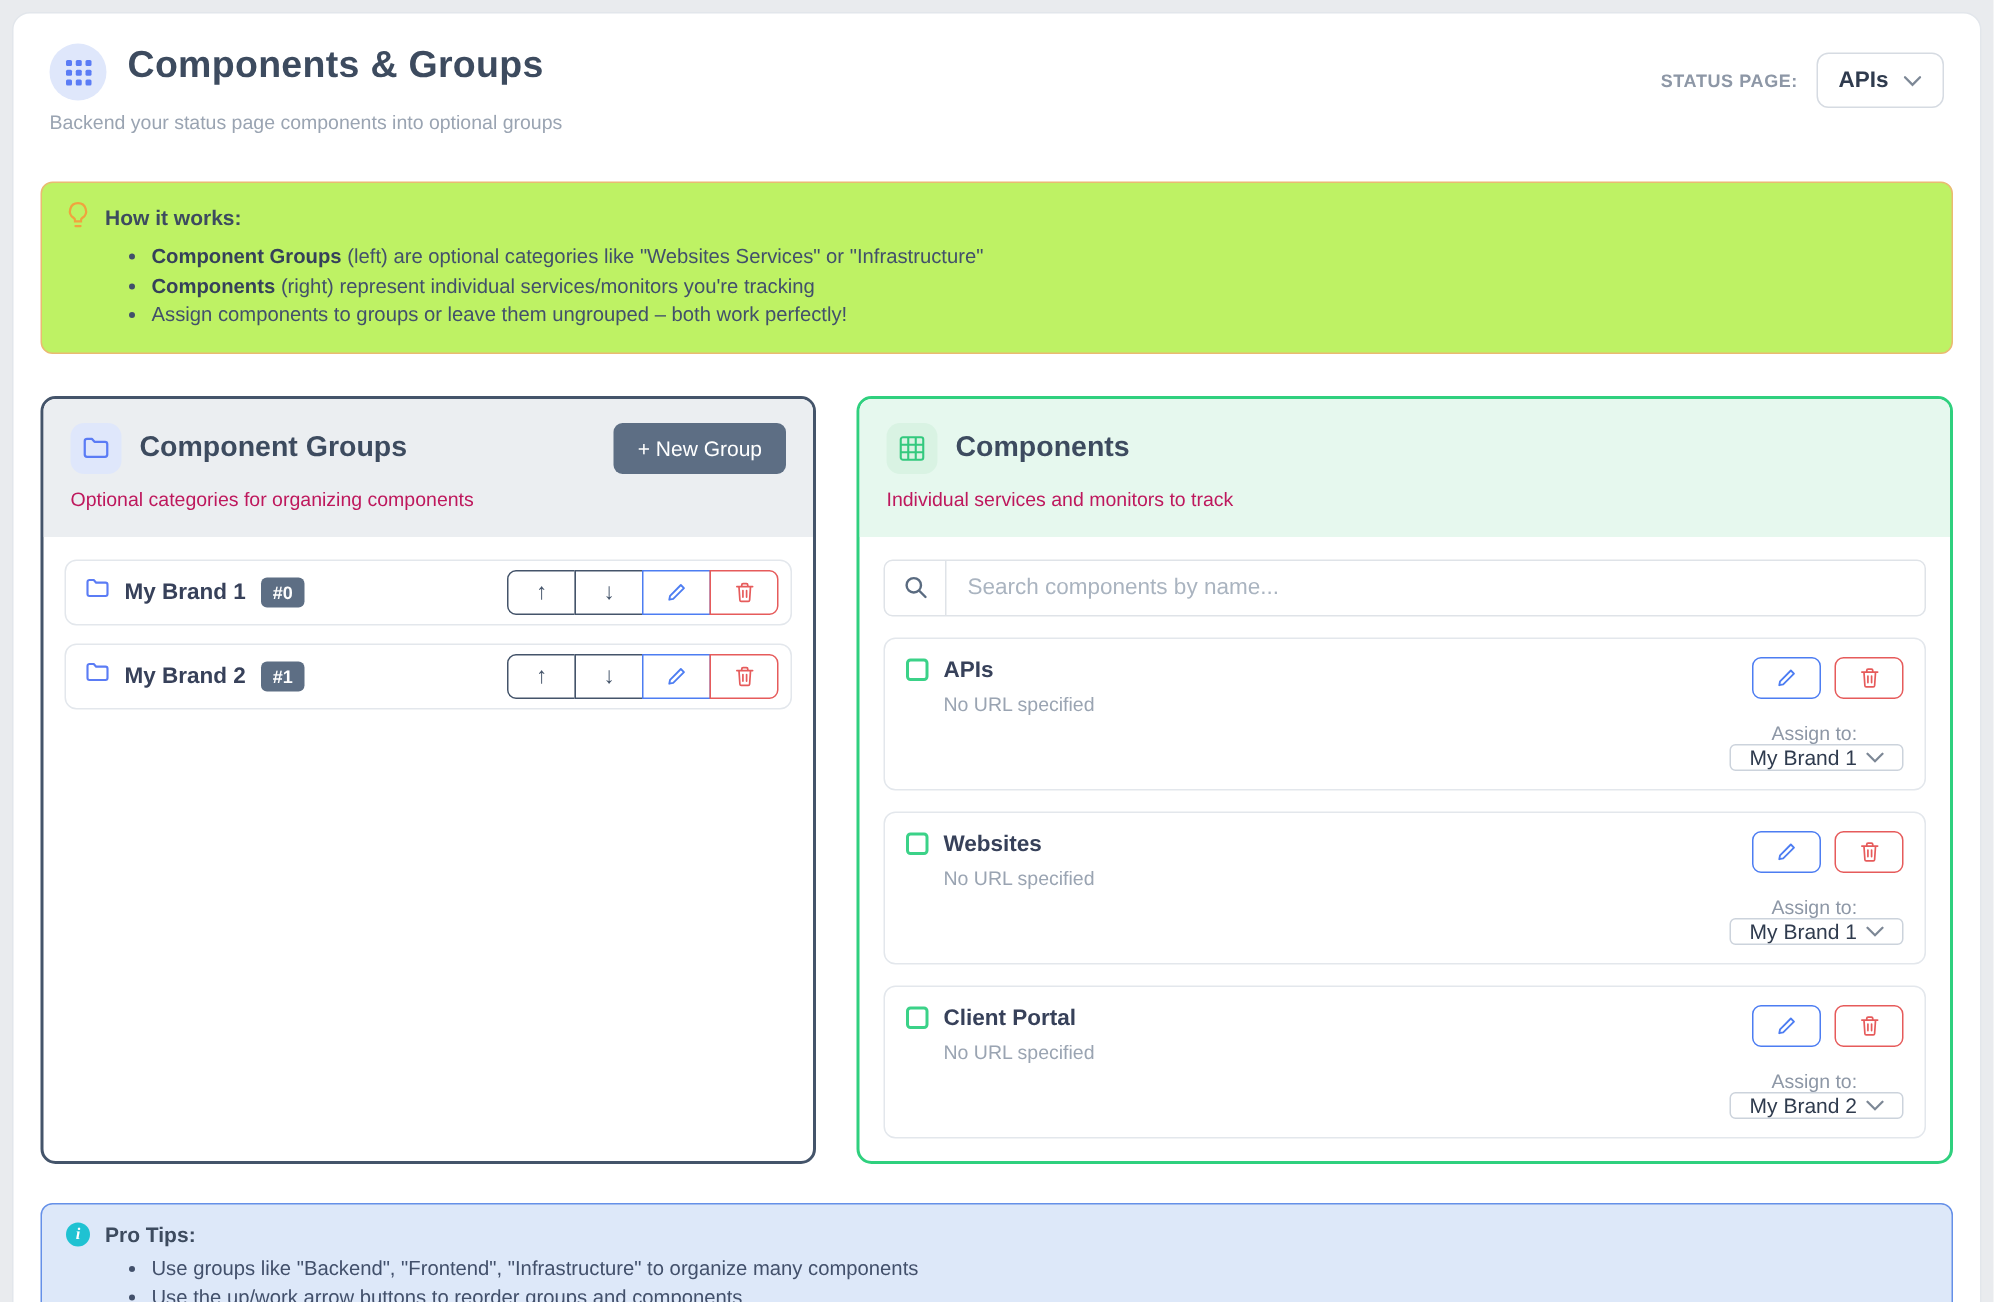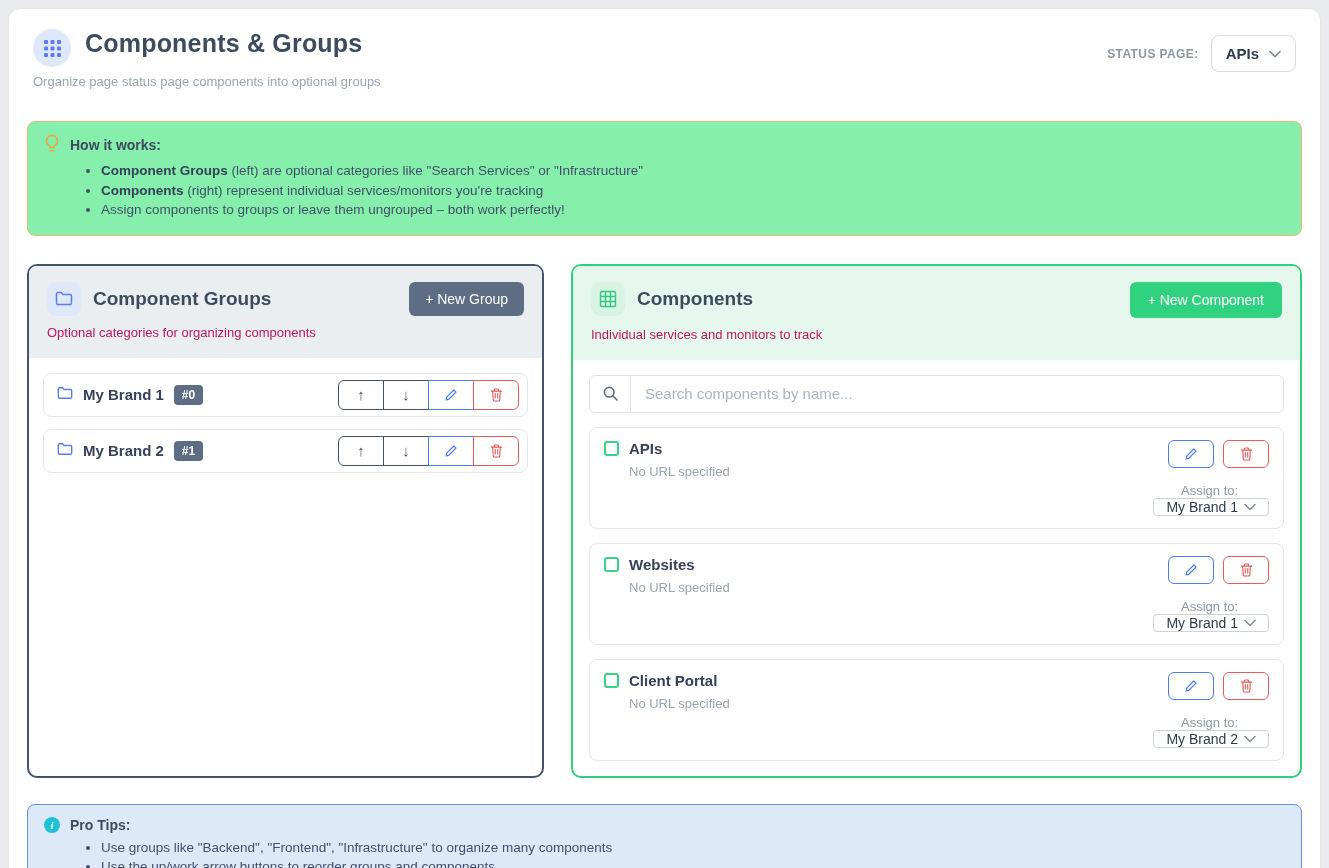--- a/index.html
+++ b/index.html
@@ -30,21 +30,21 @@
   .status-label { font-size:12px; color:#8d97a6; letter-spacing:.4px; }
   .status-select {
     display:flex; align-items:center; gap:10px;
     border:1px solid #d6dbe2; border-radius:8px; background:#fff;
     padding:9px 14px; font-size:15px; color:#2f3b4e; cursor:pointer;
   }
   .chev { color:#7d8896; display:inline-flex; }
 
   
   .callout { border-radius:8px; padding:12px 16px 13px; margin-top:15px; }
-  .callout.orange { background:#86efac; border:1px solid #eaba72;margin-top:32px; }
+  .callout.orange { background:#bef264; border:1px solid #eaba72;margin-top:32px; }
   .callout.blue   { background:#dde8f9; border:1px solid #6590e8; margin-top:26px; }
   .callout-head { display:flex; align-items:center; gap:10px; font-size:14px; font-weight:700; color:#3d4b5f; }
   .callout ul { margin:7px 0 2px 57px; padding:0; font-size:13.5px; color:#42506b; }
   .callout li { margin:4.5px 0; }
   .callout li b { color:#35415a; }
   .info-dot {
     width:16px; height:16px; border-radius:50%; background:#1fc2d2; color:#fff;
     display:inline-flex; align-items:center; justify-content:center;
     font-size:11px; font-weight:700; font-family:"Liberation Serif", serif; font-style:italic;
   }
@@ -149,21 +149,21 @@
                 <rect x="7.5" y="7.5" width="4" height="4" rx="1"></rect>
                 <rect x="14" y="7.5" width="4" height="4" rx="1"></rect>
             <rect x="1" y="14" width="4" height="4" rx="1"></rect>
                 <rect x="7.5" y="14" width="4" height="4" rx="1"></rect>
                 <rect x="14" y="14" width="4" height="4" rx="1"></rect>
           </g>
             </svg>
         </div>
         <h1>Components &amp; Groups</h1>
       </div>
-      <div class="page-subtitle">Organize page status page components into optional groups</div>
+      <div class="page-subtitle">Backend your status page components into optional groups</div>
     </div>
     <div class="status-row">
       <span class="status-label">STATUS PAGE:</span>
       <div class="status-select">
         <span>APIs</span>
         <span class="chev">
           <svg width="12" height="8" viewBox="0 0 12 8" fill="none" stroke="currentColor" stroke-width="1.6" stroke-linecap="round">
               <path d="M1 1.5l5 5 5-5"></path>
             </svg>
         </span>
@@ -175,21 +175,21 @@
     <div class="callout-head">
       <span>
         <svg width="16" height="19" viewBox="0 0 16 19" fill="none" stroke="#f0a33f" stroke-width="1.5" stroke-linecap="round">
           <path d="M8 1.5a5.3 5.3 0 013 9.7c-.6.4-1 1-1 1.7v.6H6v-.6c0-.7-.4-1.3-1-1.7A5.3 5.3 0 018 1.5z"></path>
           <path d="M6.3 16.7h3.4"></path>
         </svg>
       </span>
       <span>How it works:</span>
     </div>
     <ul>
-  <li><b>Component Groups</b><span> (left) are optional categories like "Search Services" or "Infrastructure"</span></li>
+  <li><b>Component Groups</b><span> (left) are optional categories like "Websites Services" or "Infrastructure"</span></li>
 
   <li><b>Components</b><span> (right) represent individual services/monitors you're tracking</span></li>
 
   <li><b></b><span>Assign components to groups or leave them ungrouped – both work perfectly!</span></li>
 </ul>
   </div>
 
   <div class="panels">
 
     <div class="panel groups">
@@ -267,21 +267,20 @@
         <div class="panel-title-row">
           <div class="panel-title-left">
             <div class="panel-icon">
               <svg width="18" height="18" viewBox="0 0 18 18" fill="none" stroke="#33c97e" stroke-width="1.4" stroke-linejoin="round">
                 <rect x="1.5" y="1.5" width="15" height="15" rx="1.5"></rect>
                 <path d="M1.5 6.5h15M1.5 11.5h15M6.5 1.5v15M11.5 1.5v15"></path>
               </svg>
             </div>
             <span class="panel-title">Components</span>
           </div>
-          <button class="btn green">+ New Component</button>
         </div>
         <div class="panel-sub">Individual services and monitors to track</div>
       </div>
       <div class="panel-body">
         <div class="search">
           <div class="search-icon-box">
             <svg width="17" height="17" viewBox="0 0 17 17" fill="none" stroke="currentColor" stroke-width="1.6" stroke-linecap="round">
                 <circle cx="7.2" cy="7.2" r="4.8"></circle>
                 <path d="M11 11l4 4"></path>
               </svg>

